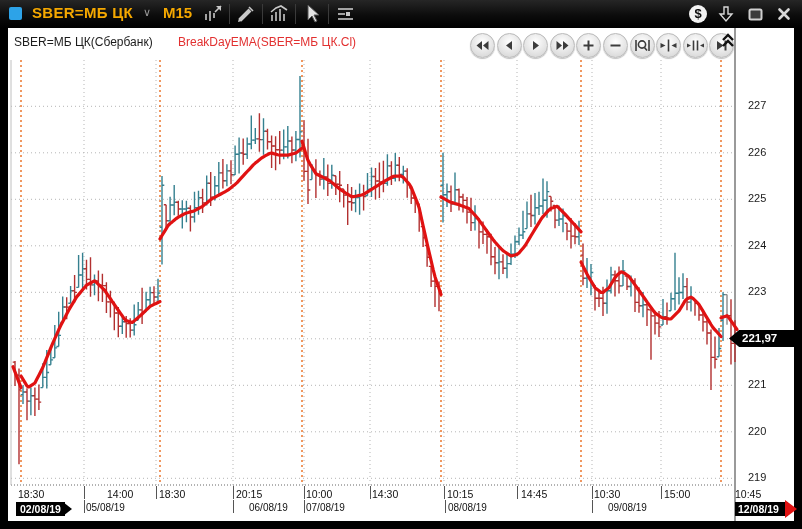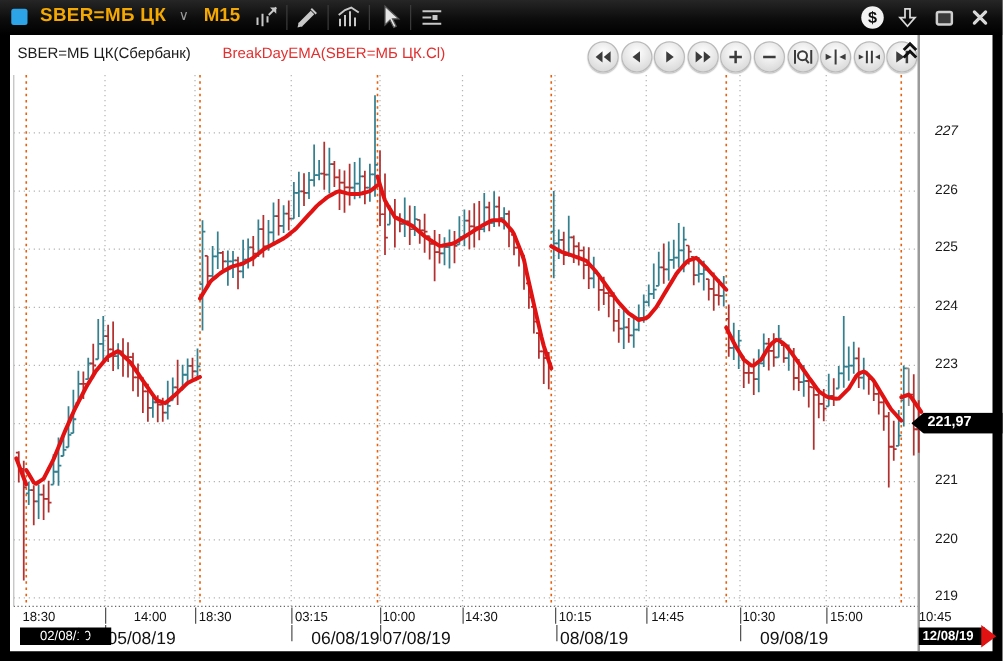--- a/index.html
+++ b/index.html
@@ -27,25 +27,25 @@
   #hdr-indicator{left:170px;top:7px;font-size:12px;color:#e23030;}
   
   #navrow{left:462px;top:5px;height:24px;display:flex;gap:1.6px;}
   .navbtn{width:23px;height:23px;border-radius:50%;border:1px solid #b9b9b9;
     background:radial-gradient(circle at 50% 35%,#ffffff,#dcdcdc 75%,#cfcfcf);
     box-shadow:0 1px 1px rgba(0,0,0,.25);display:flex;align-items:center;justify-content:center;cursor:pointer;}
   #collapse-btn{left:713px;top:5px;width:14px;height:15px;cursor:pointer;}
   
   .ylab{position:absolute;left:740px;font-size:11px;color:#1a1a1a;}
   .tlab{position:absolute;top:460px;font-size:10.5px;color:#111;}
-  .dlab{position:absolute;top:474px;font-size:14px;color:#111;}
+  .dlab{position:absolute;top:474px;font-size:10px;color:#111;}
   .tick{position:absolute;width:1px;background:#555;}
   
   #first-date-box{left:8px;top:474px;height:14px;background:#000;color:#fff;
-    font-size:10.5px;font-weight:normal;line-height:14px;padding:0 16px;}
+    font-size:10.5px;font-weight:bold;line-height:14px;padding:0 4px;}
   #first-date-arrow{left:55px;top:474px;width:0;height:0;
     border-left:9px solid #000;border-top:7px solid transparent;border-bottom:7px solid transparent;}
   #last-date-box{left:727px;top:474px;width:50px;height:14px;background:#000;color:#fff;
     font-size:10.5px;font-weight:bold;line-height:14px;padding-left:3px;}
   #last-date-arrow{left:777px;top:472px;width:0;height:0;
     border-left:12px solid #e01212;border-top:9px solid transparent;border-bottom:9px solid transparent;}
   #price-marker{left:721px;top:302px;width:65px;height:17px;background:#000;color:#fff;
     font-size:11.5px;font-weight:bold;line-height:17px;padding-left:13px;
     clip-path:polygon(0 50%,13% 0,100% 0,100% 100%,13% 100%);}
 </style>
@@ -353,33 +353,33 @@
         </g>
         <polyline points="5.0,338.7 7.0,343.9 9.0,349.2 11.0,354.4 13.0,359.6 " fill="none" stroke="#e01212" stroke-width="3.2" stroke-linejoin="round" stroke-linecap="round"></polyline>
         <polyline points="13.0,348.0 15.0,351.3 17.0,354.6 19.0,358.0 20.9,359.0 22.9,357.6 24.9,356.3 26.9,355.0 28.9,351.1 30.9,347.2 32.9,343.3 34.8,339.5 36.8,334.7 38.8,329.7 40.8,324.8 42.8,319.8 44.8,315.1 46.8,310.7 48.7,306.3 50.7,301.8 52.7,297.6 54.7,293.7 56.7,289.9 58.7,286.0 60.7,282.2 62.6,278.9 64.6,275.6 66.6,272.3 68.6,268.9 70.6,266.6 72.6,264.2 74.6,261.8 76.5,259.5 78.5,257.2 80.5,256.1 82.5,255.0 84.5,253.9 86.5,252.8 88.5,254.4 90.4,256.3 92.4,258.2 94.4,260.1 96.4,262.0 98.4,264.9 100.4,267.8 102.4,270.7 104.3,273.6 106.3,276.5 108.3,279.4 110.3,282.2 112.3,285.1 114.3,287.9 116.3,290.8 118.2,292.5 120.2,293.2 122.2,293.9 124.2,294.5 126.2,292.9 128.2,291.2 130.2,289.5 132.1,287.9 134.1,286.0 136.1,284.1 138.1,282.2 140.1,280.3 142.1,278.4 144.1,277.4 146.0,276.4 148.0,275.5 150.0,274.5 152.0,273.6 " fill="none" stroke="#e01212" stroke-width="3.2" stroke-linejoin="round" stroke-linecap="round"></polyline>
         <polyline points="152.0,210.8 154.0,207.5 156.1,204.2 158.1,200.9 160.1,197.5 162.1,195.5 164.2,193.9 166.2,192.2 168.2,190.6 170.3,189.2 172.3,188.1 174.3,187.0 176.3,185.9 178.4,185.0 180.4,184.5 182.4,183.9 184.5,183.4 186.5,182.7 188.5,181.6 190.5,180.5 192.6,179.4 194.6,178.3 196.6,176.6 198.7,175.0 200.7,173.3 202.7,171.6 204.7,170.4 206.8,169.3 208.8,168.2 210.8,167.1 212.9,166.0 214.9,164.9 216.9,163.8 218.9,162.7 221.0,161.3 223.0,159.7 225.0,158.0 227.1,156.4 229.1,154.6 231.1,152.4 233.1,150.2 235.2,147.9 237.2,145.7 239.2,143.5 241.3,141.3 243.3,139.1 245.3,136.9 247.3,135.1 249.4,133.4 251.4,131.8 253.4,130.1 255.5,128.8 257.5,127.7 259.5,126.6 261.5,125.5 263.6,125.0 265.6,125.6 267.6,126.1 269.7,126.7 271.7,127.1 273.7,127.1 275.7,127.1 277.8,127.1 279.8,127.1 281.8,126.6 283.9,126.0 285.9,125.5 287.9,124.9 289.9,123.5 292.0,121.8 294.0,120.2 " fill="none" stroke="#e01212" stroke-width="3.2" stroke-linejoin="round" stroke-linecap="round"></polyline>
         <polyline points="294.0,113.2 296.0,119.8 298.0,126.5 300.0,132.4 301.9,135.8 303.9,139.1 305.9,142.4 307.9,145.7 309.9,146.7 311.9,147.7 313.9,148.7 315.8,149.7 317.8,150.7 319.8,151.7 321.8,152.7 323.8,154.4 325.8,156.0 327.8,157.7 329.7,159.3 331.7,161.0 333.7,162.5 335.7,163.7 337.7,165.0 339.7,166.2 341.7,167.5 343.6,168.7 345.6,168.6 347.6,168.2 349.6,167.8 351.6,167.4 353.6,167.0 355.6,166.4 357.5,165.2 359.5,163.9 361.5,162.7 363.5,161.4 365.5,160.2 367.5,158.9 369.5,157.7 371.4,156.4 373.4,155.2 375.4,153.9 377.4,152.7 379.4,151.6 381.4,150.5 383.4,149.4 385.3,148.3 387.3,148.1 389.3,148.1 391.3,148.1 393.3,148.1 395.3,149.4 397.3,151.6 399.2,153.8 401.2,156.0 403.2,159.3 405.2,164.3 407.2,169.3 409.2,174.3 411.2,180.0 413.1,188.9 415.1,197.8 417.1,206.6 419.1,215.5 421.1,224.1 423.1,232.7 425.1,241.4 427.0,248.7 429.0,254.7 431.0,260.6 433.0,266.6 " fill="none" stroke="#e01212" stroke-width="3.2" stroke-linejoin="round" stroke-linecap="round"></polyline>
         <polyline points="433.0,169.0 435.0,170.1 437.0,171.2 439.0,172.3 441.0,173.4 443.0,174.2 445.0,174.8 447.0,175.5 449.0,176.1 451.0,176.8 453.0,177.6 455.0,178.3 457.0,179.1 459.0,179.8 461.0,180.6 463.0,182.8 465.0,185.0 467.0,187.2 469.0,189.5 471.0,192.1 473.0,194.9 475.0,197.6 477.0,200.4 479.0,203.2 481.0,206.0 483.0,208.7 485.0,211.5 487.0,214.0 489.0,216.3 491.0,218.5 493.0,220.7 495.0,222.7 497.0,224.0 499.0,225.4 501.0,226.7 503.0,228.0 505.0,227.5 507.0,227.0 509.0,226.4 511.0,225.0 513.0,222.6 515.0,220.2 517.0,217.8 519.0,214.5 521.0,211.2 523.0,207.8 525.0,204.5 527.0,201.2 529.0,197.9 531.0,194.6 533.0,191.2 535.0,188.6 537.0,186.4 539.0,184.1 541.0,181.9 543.0,180.3 545.0,179.7 547.0,179.0 549.0,178.3 551.0,180.1 553.0,182.1 555.0,184.1 557.0,186.1 559.0,188.4 561.0,190.6 563.0,192.8 565.0,195.0 567.0,197.2 569.0,199.4 571.0,201.6 573.0,203.8 " fill="none" stroke="#e01212" stroke-width="3.2" stroke-linejoin="round" stroke-linecap="round"></polyline>
         <polyline points="573.0,234.1 575.0,238.1 577.0,242.0 579.0,246.0 581.0,249.7 583.0,253.0 585.0,256.3 587.0,259.7 589.0,261.2 591.0,262.8 593.0,264.4 595.0,264.4 597.0,262.8 599.0,261.2 601.0,259.7 603.0,256.3 605.0,253.0 607.0,249.7 609.0,247.2 611.0,245.5 613.0,243.9 615.0,244.3 617.0,245.6 619.0,247.0 621.0,248.6 623.0,251.3 625.0,254.1 627.0,256.9 629.0,259.7 631.0,262.5 633.0,265.3 635.0,268.2 637.0,271.0 639.0,273.9 641.0,276.6 643.0,279.4 645.0,282.2 647.0,284.9 649.0,286.4 651.0,287.7 653.0,289.1 655.0,290.0 657.0,290.3 659.0,290.7 661.0,291.0 663.0,290.9 665.0,288.9 667.0,286.9 669.0,284.9 671.0,282.9 673.0,279.6 675.0,276.3 677.0,272.9 679.0,270.9 681.0,270.0 683.0,269.2 685.0,270.3 687.0,272.3 689.0,274.3 691.0,276.6 693.0,279.9 695.0,283.2 697.0,286.6 699.0,289.9 701.0,293.2 703.0,296.5 705.0,299.6 707.0,301.8 709.0,304.0 711.0,306.3 713.0,308.5 " fill="none" stroke="#e01212" stroke-width="3.2" stroke-linejoin="round" stroke-linecap="round"></polyline>
         <polyline points="713.0,289.9 715.0,289.1 717.0,288.4 719.0,287.7 721.0,289.9 723.0,292.8 725.0,295.7 727.0,298.6 729.0,301.5 " fill="none" stroke="#e01212" stroke-width="3.2" stroke-linejoin="round" stroke-linecap="round"></polyline>
       </svg></div>
   <div id="labels-layer">
-      <div class="ylab" style="top: 71px; font-style: italic;">227</div>
+      <div class="ylab" style="top: 71px;">227</div>
       <div class="ylab" style="top: 118px;">226</div>
       <div class="ylab" style="top: 164px;">225</div>
       <div class="ylab" style="top: 211px;">224</div>
       <div class="ylab" style="top: 257px;">223</div>
       <div class="ylab" style="top: 304px;">222</div>
       <div class="ylab" style="top: 350px;">221</div>
       <div class="ylab" style="top: 397px;">220</div>
       <div class="ylab" style="top: 443px;">219</div>
       <div class="tlab" style="left: 10px;">18:30</div>
       <div class="tlab" style="left: 78px; margin-left: 21px;">14:00</div>
       <div class="tlab" style="left: 151px;">18:30</div>
-      <div class="tlab" style="left: 228px;">03:15</div>
+      <div class="tlab" style="left: 228px;">20:15</div>
       <div class="tlab" style="left: 298px;">10:00</div>
       <div class="tlab" style="left: 364px;">14:30</div>
       <div class="tlab" style="left: 439px;">10:15</div>
       <div class="tlab" style="left: 513px;">14:45</div>
       <div class="tlab" style="left: 586px;">10:30</div>
       <div class="tlab" style="left: 656px;">15:00</div>
       <div class="tlab" style="left: 727px;">10:45</div>
       <div class="dlab" style="left: 78px;">05/08/19</div>
       <div class="dlab" style="left: 229px; padding-left: 12px;">06/08/19</div>
       <div class="dlab" style="left: 298px;">07/08/19</div>

